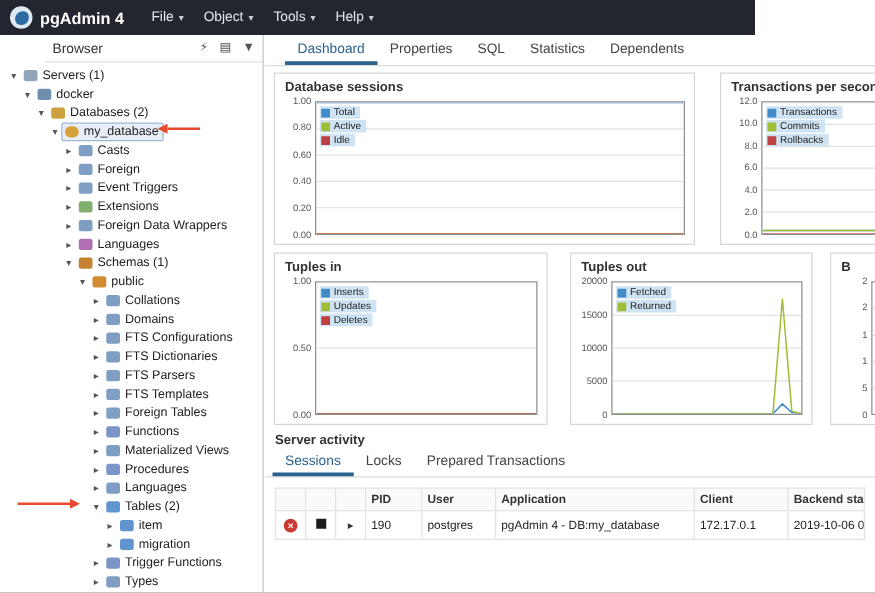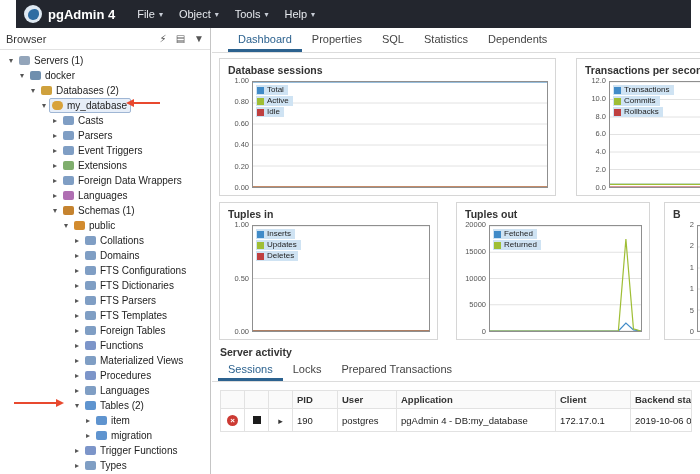--- a/index.html
+++ b/index.html
@@ -1,31 +1,31 @@
 <!DOCTYPE html>
 <html><head>
 <meta charset="utf-8">
 <style>
   html,body{margin:0;padding:0;background:#888;}
   #app{position:relative;width:700px;height:474px;background:#fff;overflow:hidden;
        font-family:"Liberation Sans","DejaVu Sans",sans-serif;color:#222;}
 
   
-  .topbar{position:absolute;left:16px;top:0;width:675px;height:28px;background:#23262e;
+  .topbar{position:absolute;left:0;top:0;width:604px;height:28px;background:#23262e;
           display:flex;align-items:center;padding:0 8px;box-sizing:border-box;z-index:10;}
   .logo{width:18px;height:18px;border-radius:50%;background:#dfe9f2;position:relative;flex:none;margin-right:6px;}
   .logo::after{content:"";position:absolute;left:4px;top:4px;right:3px;bottom:3px;
                background:#2d6ca2;border-radius:60% 40% 55% 45%;}
   .app-title{color:#fff;font-size:13px;font-weight:bold;margin-right:22px;white-space:nowrap;}
   .menu-item{color:#e6e9ee;font-size:11px;margin-right:16px;display:flex;align-items:center;gap:4px;cursor:pointer;}
   .menu-caret{font-size:8px;color:#c8cdd6;}
 
   
   .sidebar{position:absolute;left:0;top:28px;width:211px;bottom:0;background:#fff;
-           border-right:1px solid #c5c5c5;box-sizing:border-box;}
+           border-right:1px solid #c5c5c5;box-sizing:border-box;padding-left:36px;}
   .browser-head{height:21px;display:flex;align-items:center;padding:0 6px;border-bottom:1px solid #e2e2e2;}
   .browser-title{font-size:11px;color:#333;flex:1;}
   .btool{font-size:10px;color:#555;margin-left:9px;cursor:pointer;line-height:1;}
   .tree{position:absolute;left:0;top:22px;right:0;bottom:0;overflow:hidden;padding-top:3px;}
   .tree-row{height:15px;display:flex;align-items:center;font-size:10px;color:#222;white-space:nowrap;cursor:pointer;}
   .caret{width:10px;flex:none;text-align:center;font-size:8px;color:#555;}
   .nbox{display:flex;align-items:center;border:1px solid transparent;border-radius:2px;padding:0 3px 0 1px;height:13px;}
   .nbox.selected{background:#e7eef8;border-color:#9fb6d4;}
   .nicon{width:11px;height:9px;border-radius:2px;margin:0 4px 0 1px;flex:none;background:#7f9ec4;}
   .icon-server-group{background:#93a5ba}
@@ -162,21 +162,21 @@
           <span class="caret">▸</span>
           <span class="nbox">
             <span class="nicon icon-casts"></span>
             <span class="nlabel">Casts</span>
           </span>
         </div>
         <div class="tree-row" style="padding-left: 50px;">
           <span class="caret">▸</span>
           <span class="nbox">
             <span class="nicon icon-catalogs"></span>
-            <span class="nlabel">Parsers</span>
+            <span class="nlabel">Foreign</span>
           </span>
         </div>
         <div class="tree-row" style="padding-left: 50px;">
           <span class="caret">▸</span>
           <span class="nbox">
             <span class="nicon icon-event-triggers"></span>
             <span class="nlabel">Event Triggers</span>
           </span>
         </div>
         <div class="tree-row" style="padding-left: 50px;">

